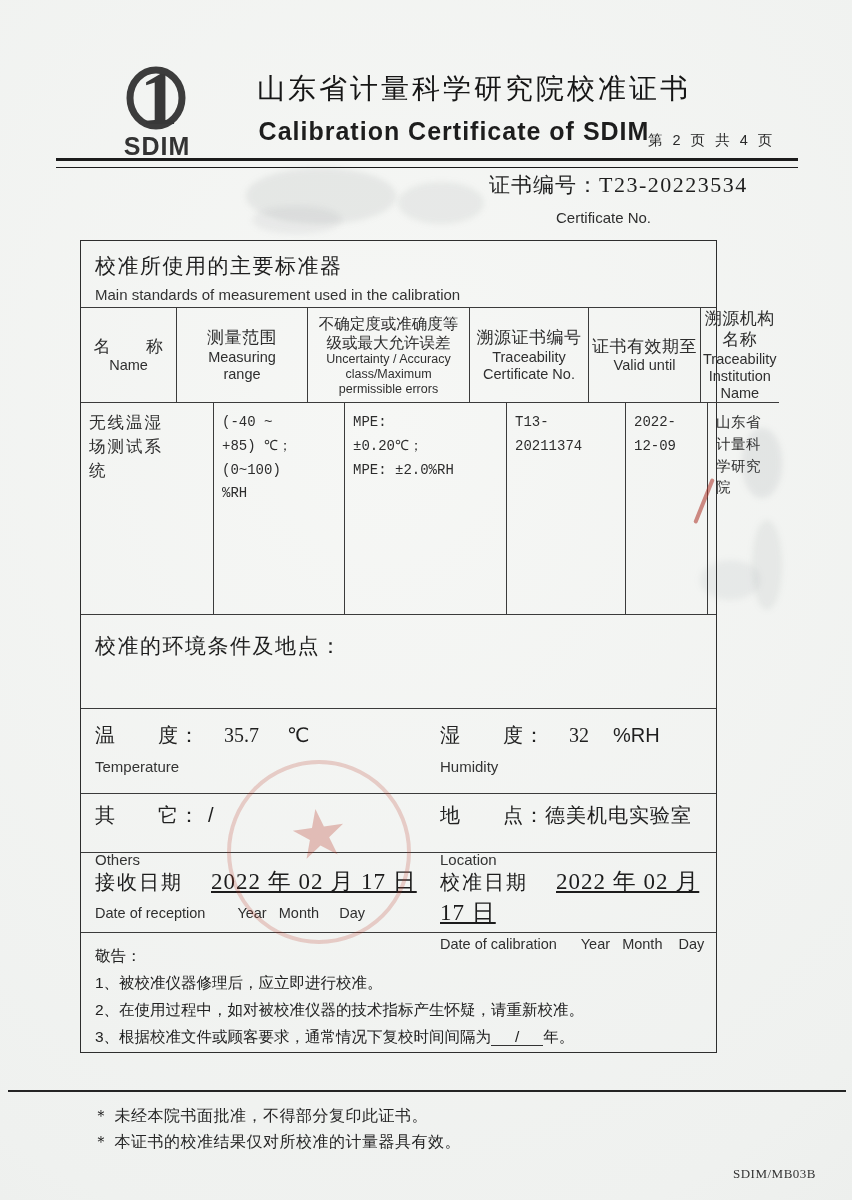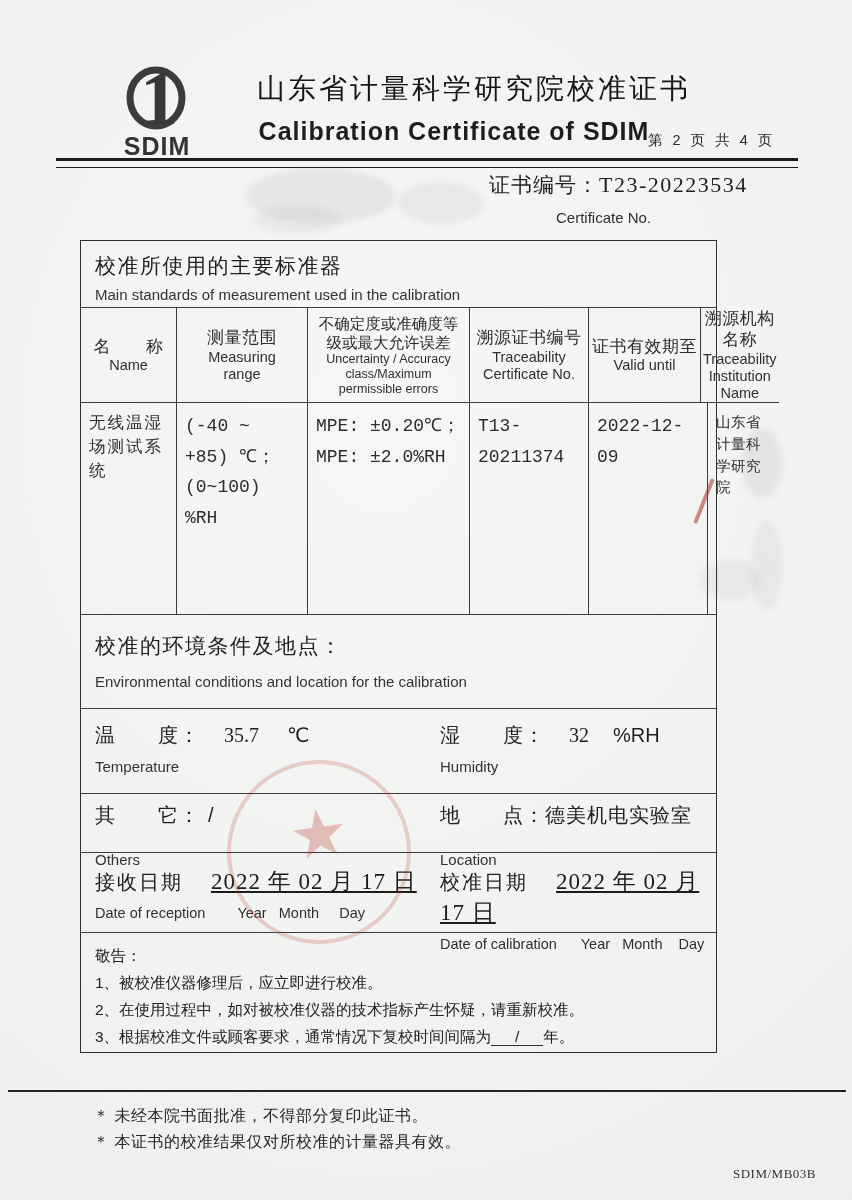--- a/index.html
+++ b/index.html
@@ -35,21 +35,21 @@
   .th,.td{box-sizing:border-box;}
   .bl{border-left:1.5px solid #3b3b3b;}
   .th{border-bottom:1.5px solid #3b3b3b;display:flex;flex-direction:column;justify-content:center;
       align-items:center;text-align:center;padding:2px;}
   .th .cn{font-size:17px;line-height:1.25;white-space:pre-line;letter-spacing:0.5px;}
   .th .en{font-size:14.5px;line-height:1.18;white-space:pre-line;color:#2f2f2f;}
   .th.dense .cn{font-size:15.5px;letter-spacing:0;}
   .th.dense .en{font-size:12.5px;}
   .td{padding:8px 6px 0 8px;white-space:pre-line;}
   .td.cjk{font-size:16.5px;letter-spacing:2px;line-height:1.45;}
-  .td.val{font-size:18px;line-height:1.7;letter-spacing:0;}
+  .td.val{font-size:14px;line-height:1.7;letter-spacing:0;margin-left:37px;}
   .td.inst{font-size:14.5px;letter-spacing:0.5px;line-height:1.5;padding-top:9px;margin-left:7px;}
 
   .env-head{height:93px;padding:17px 0 0 14px;}
   .env-head .h-en{margin-top:13px;}
 
   .row2{display:flex;border-top:1.5px solid #3b3b3b;}
   .row-th{height:85px;}
   .row-ol{height:59px;}
   .row-dates{height:80px;}
   .half-l{width:356px;padding:13px 0 0 14px;box-sizing:border-box;}
@@ -152,21 +152,20 @@
 (0~100) %RH</div>
       <div class="td val mono bl">MPE: ±0.20℃；
 MPE: ±2.0%RH</div>
       <div class="td val mono bl">T13-20211374</div>
       <div class="td val mono bl">2022-12-09</div>
       <div class="td inst bl">山东省计量科学研究院</div>
     </div>
 
     <div class="sec env-head">
       <div class="h-cn">校准的环境条件及地点：</div>
-      <div class="h-en">Environmental conditions and location for the calibration</div>
     </div>
 
     <div class="sec row2 row-th">
       <div class="half-l kv">
         <span class="lab">温　　度：</span><span class="v serif g24">35.7</span><span class="v g28">℃</span>
         <span class="sub">Temperature</span>
       </div>
       <div class="half-r kv">
         <span class="lab">湿　　度：</span><span class="v serif g24">32</span><span class="v g24">%RH</span>
         <span class="sub">Humidity</span>

